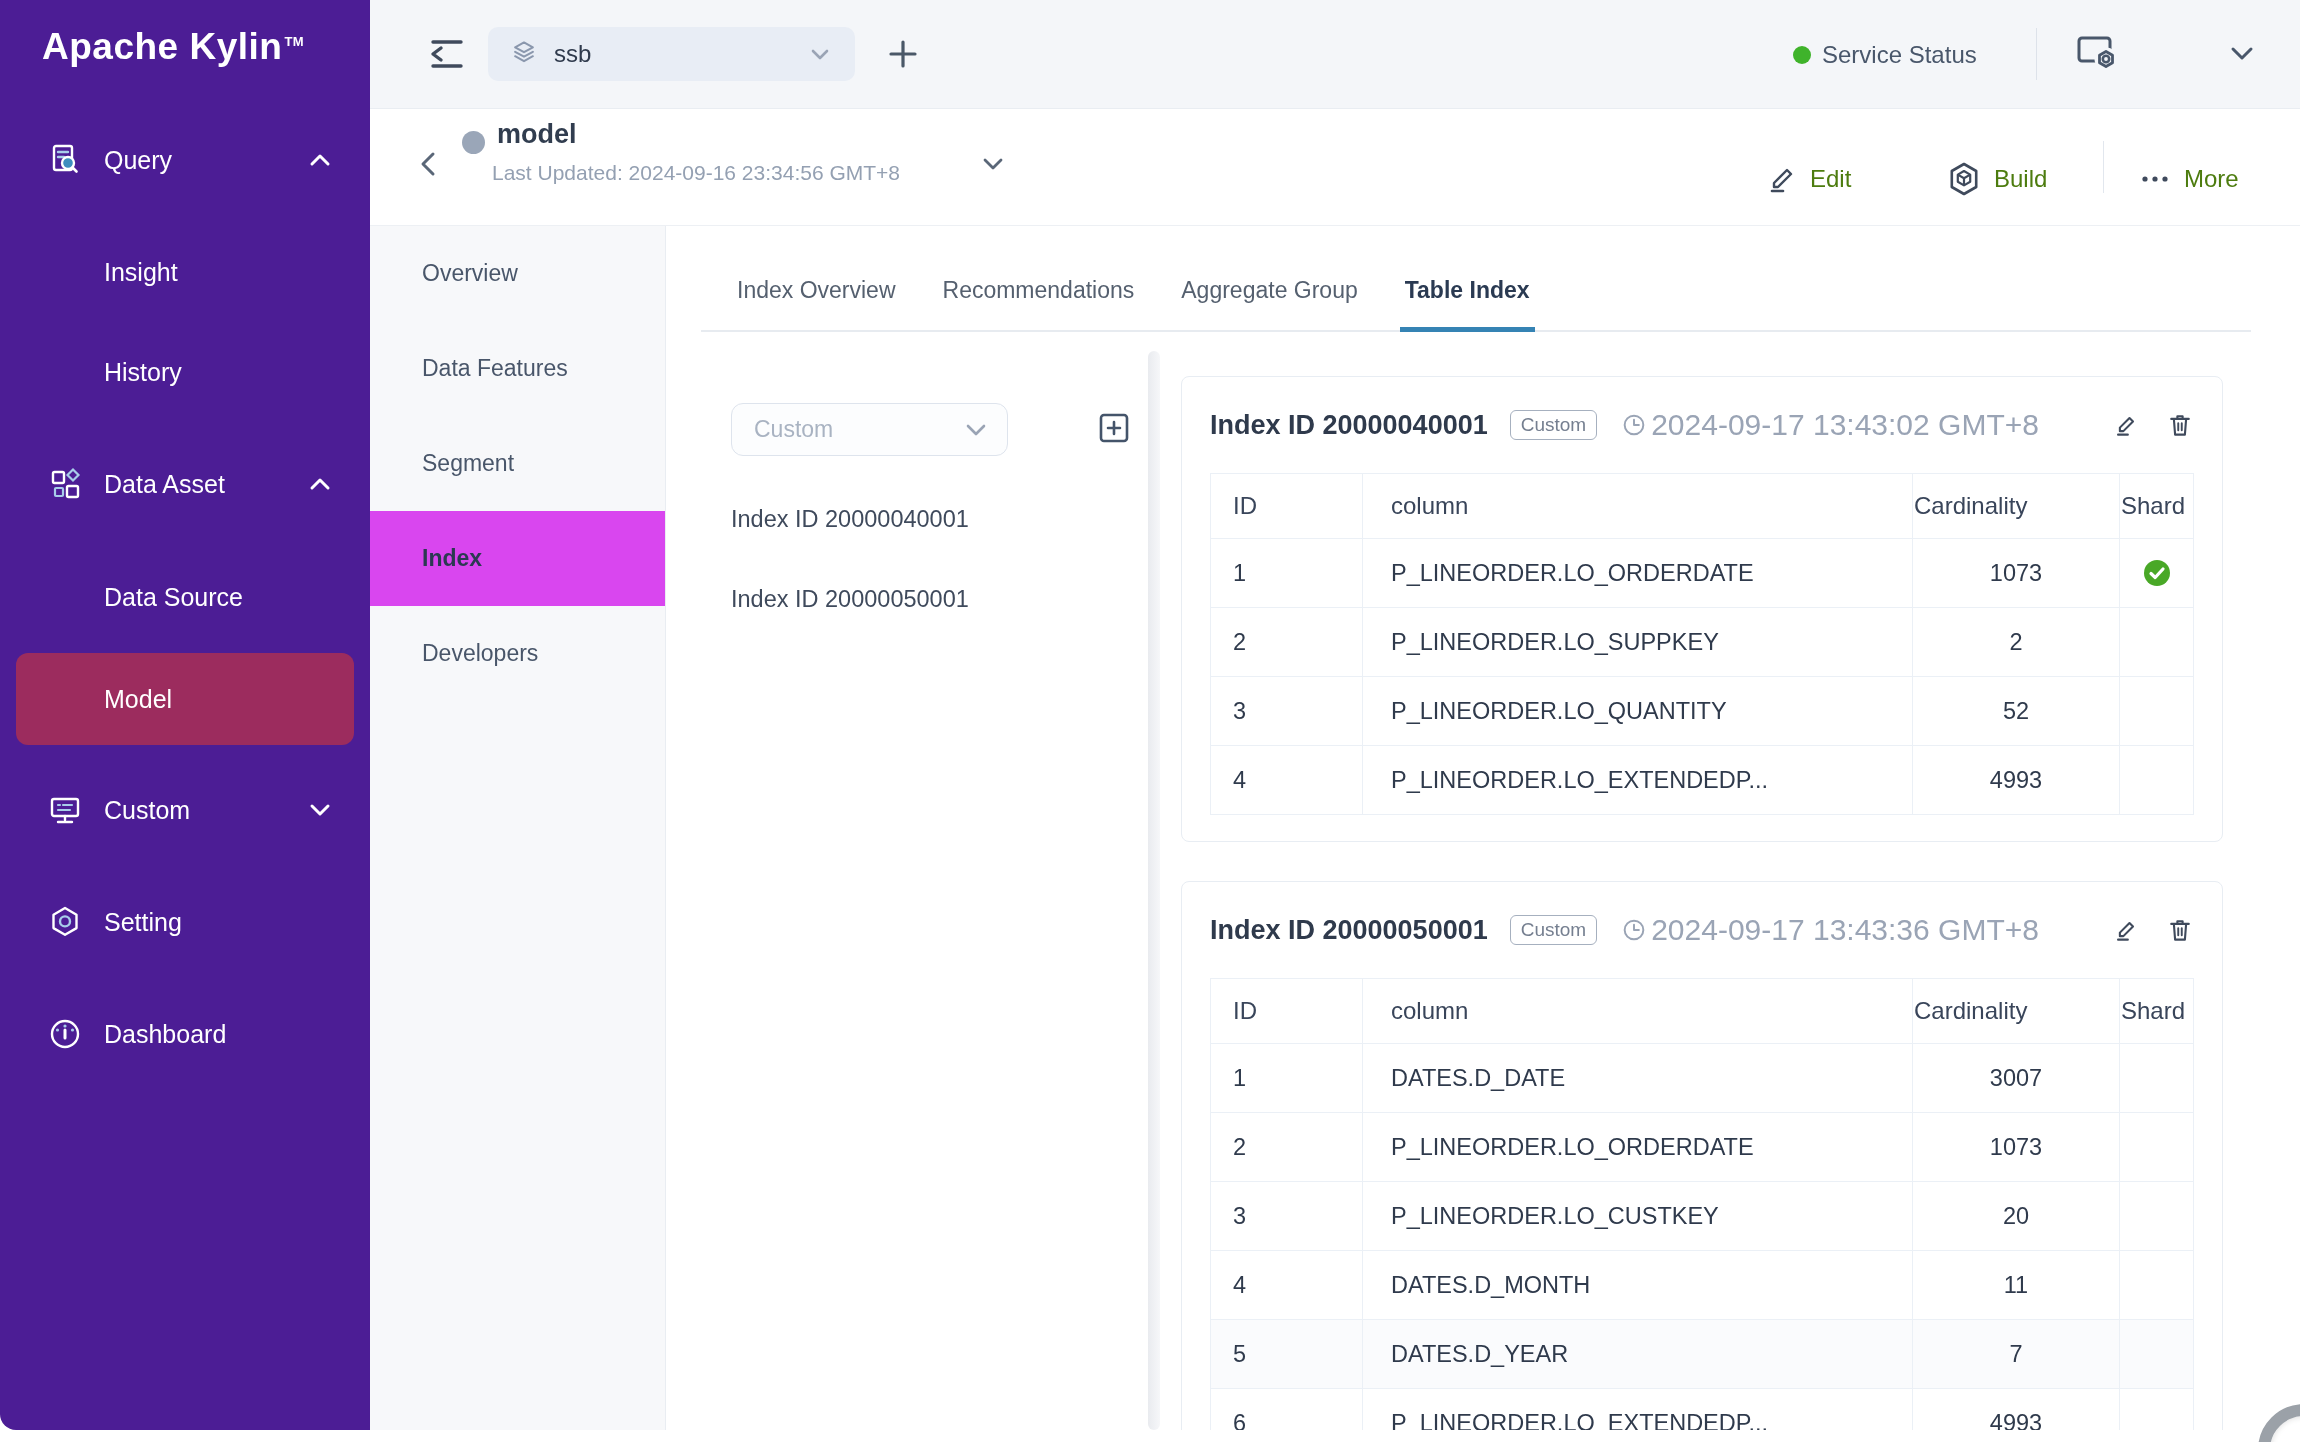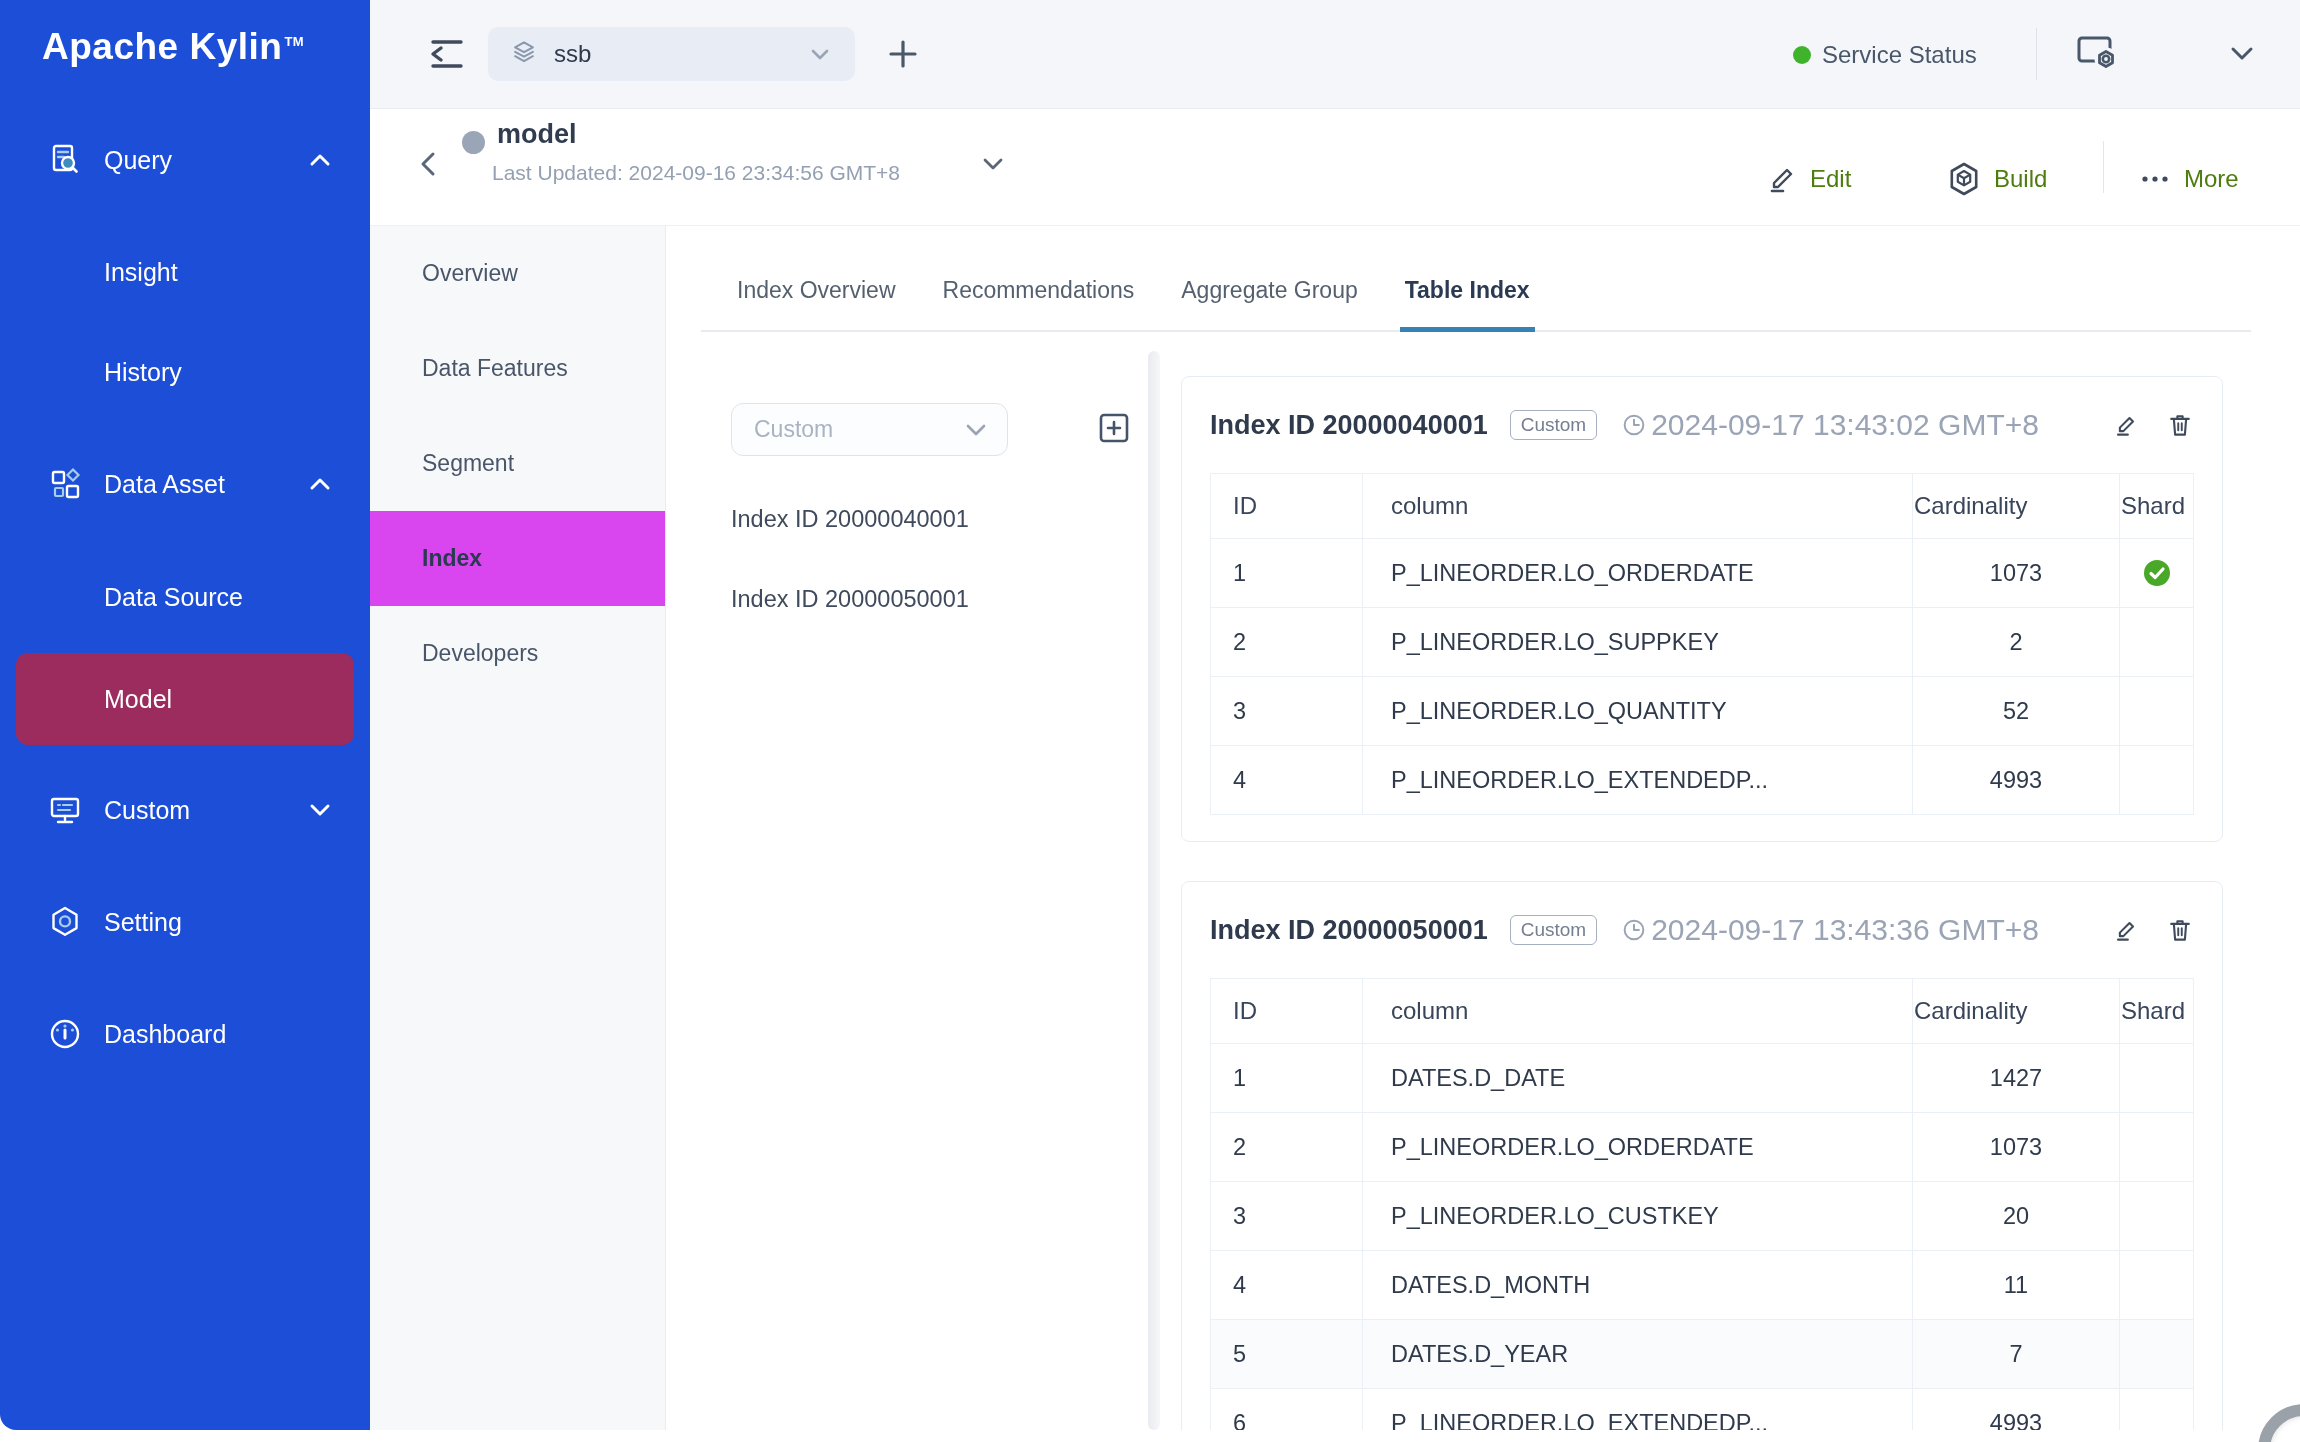--- a/index.html
+++ b/index.html
@@ -4,21 +4,21 @@
 <style>
   html,body{margin:0;padding:0}
   body{
     width:2300px;height:1442px;position:relative;background:#fff;
     font-family:"Liberation Sans",sans-serif;color:#313d4f;overflow:hidden;
   }
   .app{position:absolute;left:0;top:0;width:2300px;height:1430px;background:#fff;
        border-radius:0 0 0 16px;overflow:hidden}
 
   
-  .sidebar{position:absolute;left:0;top:0;width:370px;height:1430px;background:#1d4ed8}
+  .sidebar{position:absolute;left:0;top:0;width:370px;height:1430px;background:#4c1d95}
   .logo{position:absolute;left:42px;top:26px;color:#fff;font-size:37px;font-weight:bold;letter-spacing:.5px}
   .logo sup{font-size:13px;font-weight:bold;margin-left:2px}
   .snav{position:absolute;left:0;width:370px;height:64px;display:flex;align-items:center;color:#fff;font-size:25px;cursor:pointer}
   .snav .ic{position:absolute;left:46px;width:38px;height:38px;display:flex;align-items:center;justify-content:center}
   .snav .lb{position:absolute;left:104px;white-space:nowrap}
   .snav .caret{position:absolute;right:38px;width:24px;height:18px}
   .pill{position:absolute;left:16px;top:653px;width:338px;height:92px;background:#9c2c5e;border-radius:12px;cursor:pointer}
   .pill .lb{position:absolute;left:88px;top:0;height:92px;display:flex;align-items:center;color:#fff;font-size:25px}
 
   
@@ -428,21 +428,21 @@
             <th class="c-id">ID</th>
             <th class="c-col">column</th>
             <th class="c-card">Cardinality</th>
             <th class="c-shard">Shard</th>
           </tr>
         </thead>
         <tbody>
           <tr>
             <td class="c-id">1</td>
             <td class="c-col">DATES.D_DATE</td>
-            <td class="c-card">1427</td>
+            <td class="c-card">3007</td>
             <td class="c-shard"></td>
           </tr>
           <tr>
             <td class="c-id">2</td>
             <td class="c-col">P_LINEORDER.LO_ORDERDATE</td>
             <td class="c-card">1073</td>
             <td class="c-shard"></td>
           </tr>
           <tr>
             <td class="c-id">3</td>

